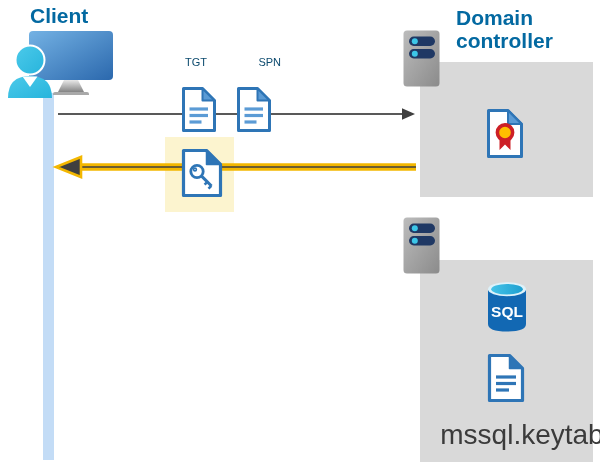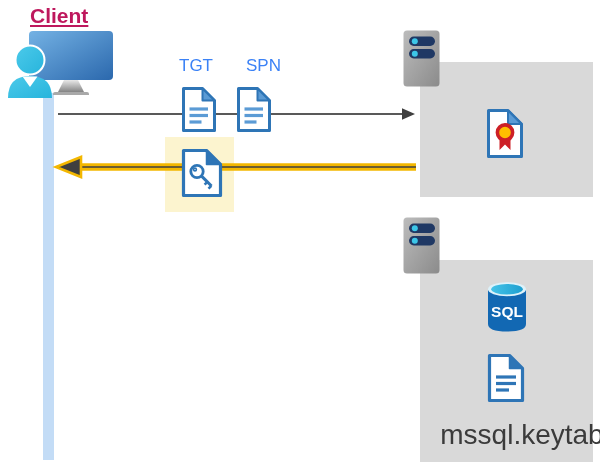--- a/index.html
+++ b/index.html
@@ -7,33 +7,32 @@
     position: relative;
     width: 600px;
     height: 468px;
     background: #ffffff;
     font-family: "Liberation Sans", sans-serif;
     overflow: hidden;
   }
   .heading {
     position: absolute;
     font-weight: bold;
-    color: #be185d;
+    color: #0369a1;
     font-size: 21px;
     line-height: 23px;
     letter-spacing: 0;
-    text-decoration: underline;
   }
   .client-heading { left: 30px; top: 4px; }
   .dc-heading { left: 456px; top: 6px; width: 118px; }
   .linux-heading { left: 457px; top: 227px; white-space: nowrap; }
   .mini-label {
     position: absolute;
-    font-size: 17px;
-    color: #3b82f6;
+    font-size: 11px;
+    color: #0c4a6e;
     width: 56px;
     text-align: center;
     top: 56px;
   }
   .tgt-label { left: 168px; }
   .spn-label { left: 225px; text-align: right; }
   .gray-box { position: absolute; background: #d9d9d9; }
   .dc-box { left: 420px; top: 62px; width: 173px; height: 135px; }
   .linux-box { left: 420px; top: 260px; width: 173px; height: 202px; }
   .highlight-box {
@@ -147,20 +146,21 @@
           <stop offset="1" stop-color="#8b8b8b"></stop>
       </linearGradient>
     </defs>
     <rect x="0.5" y="0.5" width="36" height="56" rx="3.5" fill="url(#srv1)"></rect>
     <rect x="6" y="6.5" width="26" height="9.5" rx="4.75" fill="#1f3864"></rect>
     <circle cx="11.8" cy="11.25" r="3" fill="#3cc6e8"></circle>
     <rect x="6" y="19" width="26" height="9.5" rx="4.75" fill="#1f3864"></rect>
     <circle cx="11.8" cy="23.75" r="3" fill="#3cc6e8"></circle>
   </svg>
 
+  <div class="heading dc-heading">Domain controller</div>
 
   <svg class="icon" style="left:486px; top:108px;" width="38" height="51" viewBox="0 0 38 51">
     <path d="M2.5 2.5 H22 L35.5 16 V48.5 H2.5 Z" fill="#ffffff" stroke="#2e75b6" stroke-width="3" stroke-linejoin="round"></path>
     <path d="M22 2.5 V16 H35.5 Z" fill="#5b9bd5" stroke="#2e75b6" stroke-width="2" stroke-linejoin="round"></path>
     <g>
       <path d="M13.5 27 V42 L19 36.5 L24.5 42 V27 Z" fill="#cd2026"></path>
       <circle cx="19" cy="24.5" r="7.6" fill="#ffc000" stroke="#cd2026" stroke-width="3.6"></circle>
     </g>
   </svg>
 

